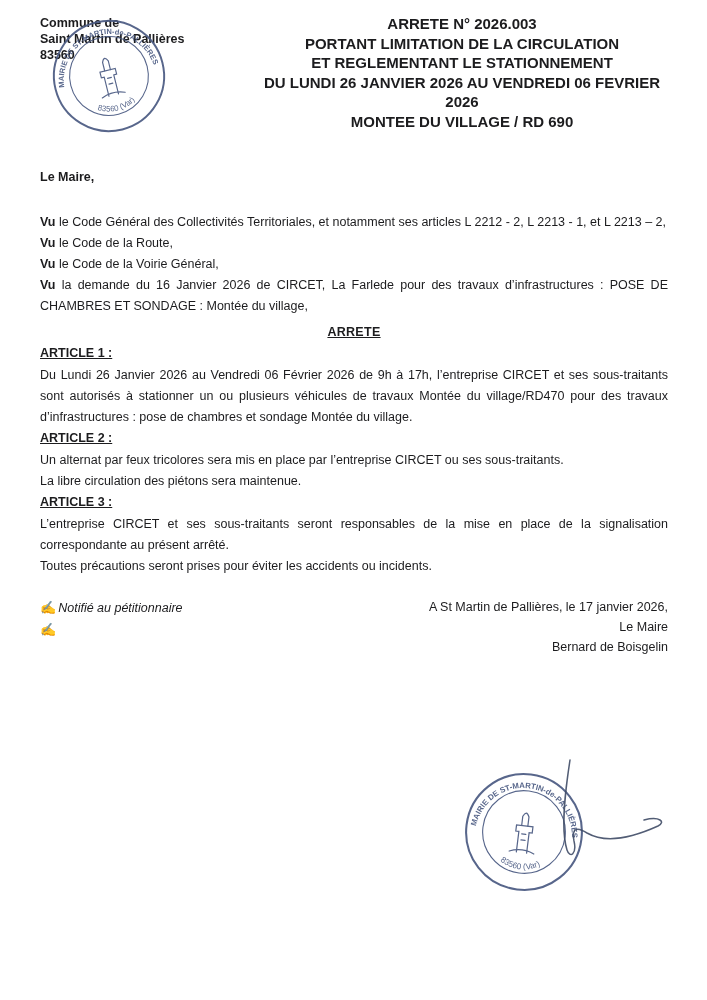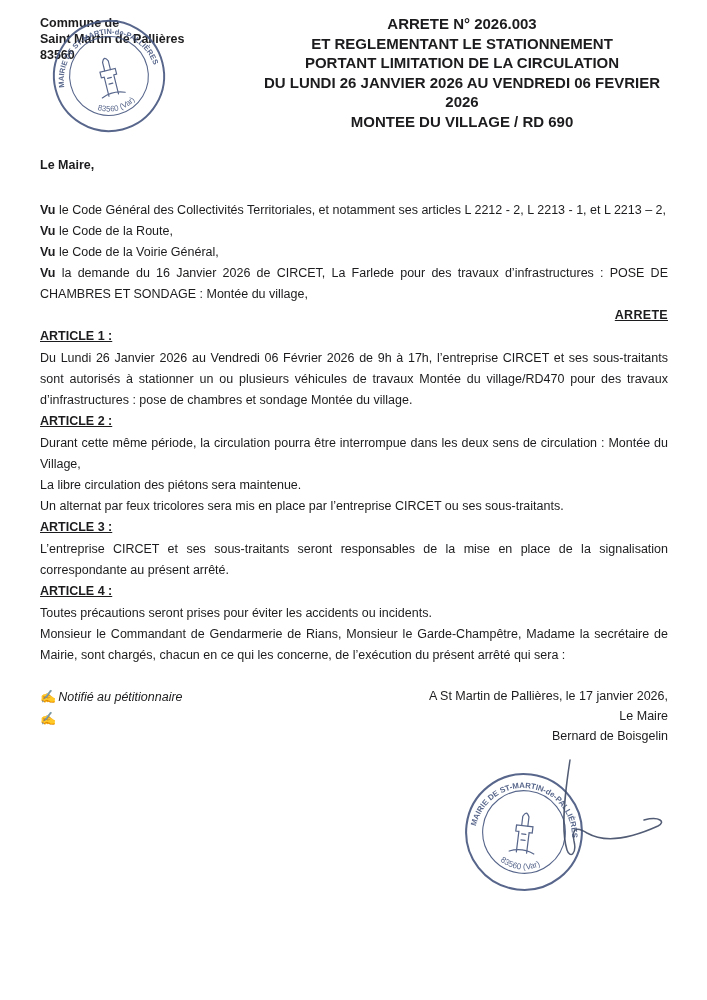--- a/index.html
+++ b/index.html
@@ -29,25 +29,25 @@
     flex: 1;
     text-align: center;
     font-weight: 700;
     font-size: 15px;
     line-height: 19.5px;
     padding-top: 1px;
   }
 
   
   .body-text { font-size: 12.5px; line-height: 21px; }
-  .le-maire { font-weight: 700; margin-top: 24px; }
+  .le-maire { font-weight: 700; margin-top: 36px; }
   .vu-block { margin-top: 24px; }
   .para { text-align: justify; }
   .b { font-weight: 700; }
-  .arrete-heading { text-align: right; }
+  .arrete-heading { text-align: center; margin-top: 5px; }
   .arrete-heading span {
     font-weight: 700;
     text-decoration: underline;
     letter-spacing: .3px;
   }
   .article { }
   .article-head {
     font-weight: 700;
     text-decoration: underline;
     margin-bottom: 1px;
@@ -73,22 +73,22 @@
   <div class="content">
 
     <div class="header-row">
       <div class="commune-block">
         <div>Commune de</div>
         <div>Saint Martin de Pallières</div>
         <div>83560</div>
       </div>
       <div class="title-block">
         <div>ARRETE N° 2026.003</div>
+        <div>PORTANT LIMITATION DE LA CIRCULATION</div>
         <div>ET REGLEMENTANT LE STATIONNEMENT</div>
-        <div>PORTANT LIMITATION DE LA CIRCULATION</div>
         <div>DU LUNDI 26 JANVIER 2026 AU VENDREDI 06 FEVRIER 2026</div>
         <div>MONTEE DU VILLAGE / RD 690</div>
       </div>
     </div>
 
     <div class="body-text">
       <p class="le-maire">Le Maire,</p>
 
       <div class="vu-block">
         <p class="para"><span class="b">Vu</span><span> le Code Général des Collectivités Territoriales, et notamment ses articles L 2212 - 2, L 2213 - 1, et L 2213 – 2,</span></p>
@@ -101,37 +101,34 @@
         <span>ARRETE</span>
       </div>
 
       <div class="article">
         <p class="article-head">ARTICLE 1 :</p>
         <p class="para">Du Lundi 26 Janvier 2026 au Vendredi 06 Février 2026 de 9h à 17h, l’entreprise CIRCET et ses sous-traitants sont autorisés à stationner un ou plusieurs véhicules de travaux  Montée du village/RD470 pour des travaux d’infrastructures : pose de chambres et sondage Montée du village.</p>
       </div>
 
       <div class="article">
         <p class="article-head">ARTICLE 2 :</p>
-        <p class="para">Durant cette même période, la circulation pourra être interrompue dans les deux sens de circulation : Montée du Village,</p>
+        <p class="para">Un alternat par feux tricolores sera mis en place par l’entreprise CIRCET ou ses sous-traitants.</p>
         <p class="para">La libre circulation des piétons sera maintenue.</p>
-        <p class="para">Un alternat par feux tricolores sera mis en place par l’entreprise CIRCET ou ses sous-traitants.</p>
       </div>
 
       <div class="article">
         <p class="article-head">ARTICLE 3 :</p>
         <p class="para">L’entreprise CIRCET et ses sous-traitants seront responsables de la mise en place de la signalisation correspondante au présent arrêté.</p>
       </div>
 
       <div class="article">
-        <p class="article-head">ARTICLE 4 :</p>
         <p class="para">Toutes précautions seront prises pour éviter les accidents ou incidents.</p>
       </div>
 
       <div class="article">
-        <p class="para">Monsieur le Commandant de Gendarmerie de Rians, Monsieur le Garde-Champêtre, Madame la secrétaire de Mairie, sont chargés, chacun en ce qui les concerne, de l’exécution du présent arrêté qui sera :</p>
       </div>
 
       <div class="footer-row">
         <div class="notify-list">
           <div class="notify-item">
             <span class="notify-glyph">✍</span>
             <span>Notifié au pétitionnaire</span>
           </div>
           <div class="notify-item">
             <span class="notify-glyph">✍</span>

